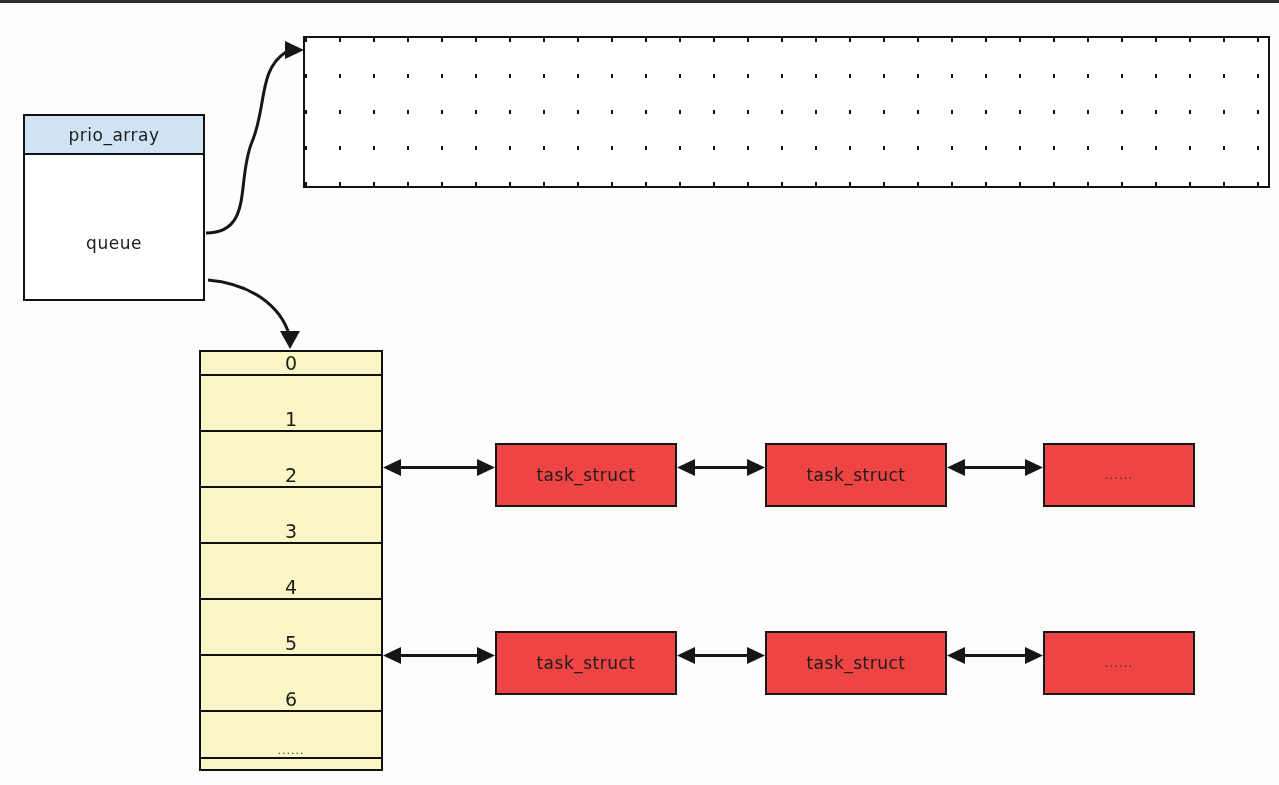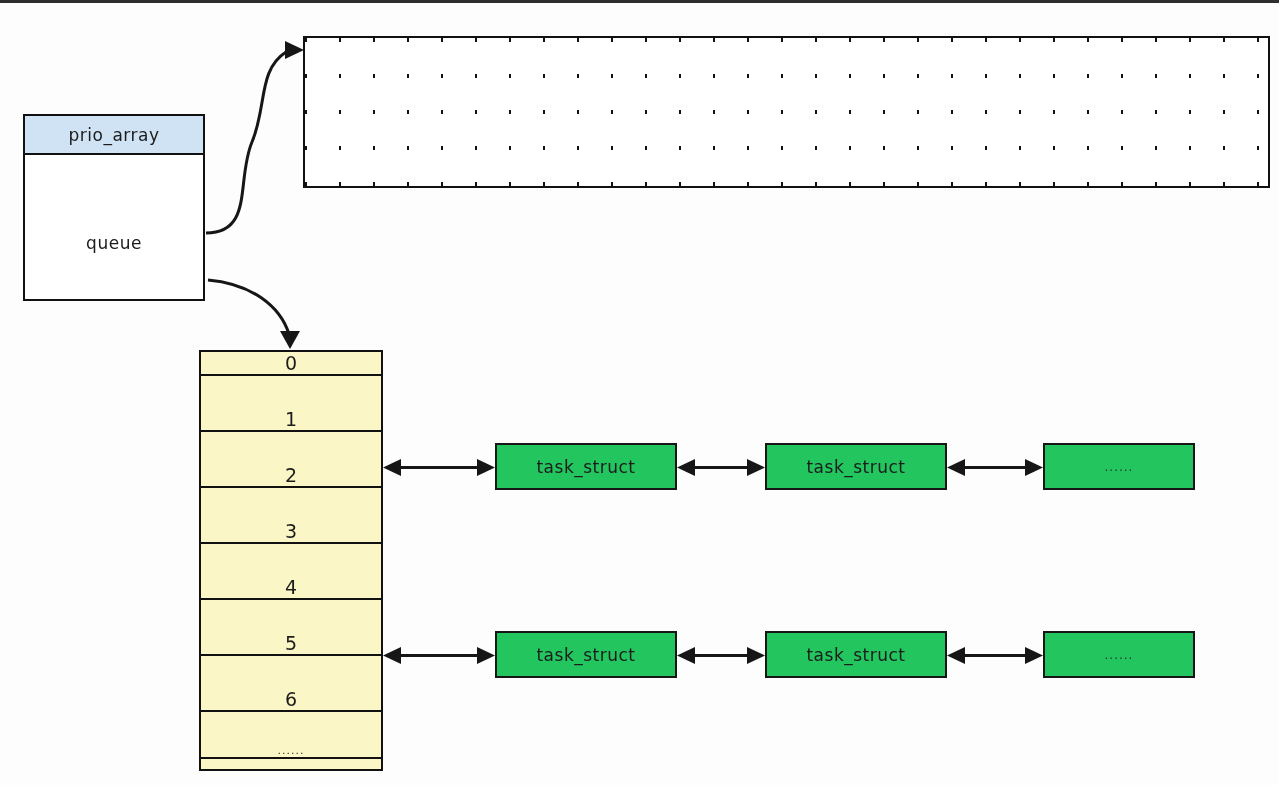--- a/index.html
+++ b/index.html
@@ -31,21 +31,21 @@
 
   
   .queue-array{left:199px;top:350px;width:184px;height:421px;
     border:2.5px solid #111;display:flex;flex-direction:column;background:#fbf6c5;}
   .queue-cell{flex:1;display:flex;align-items:center;justify-content:center;
     border-bottom:2.25px solid #111;font-size:19px;background:#fbf6c5;}
   .queue-cell:last-child{border-bottom:none;}
   .queue-cell.dots{font-size:11px;letter-spacing:1px;color:#333;}
 
   
-  .task-node{height:47px;border:2.75px solid #161616;background:#22c55e;
+  .task-node{height:64px;border:2.75px solid #161616;background:#ef4444;
     display:flex;align-items:center;justify-content:center;
     font-size:17px;letter-spacing:.5px;}
   .task-node.dots{font-size:12px;letter-spacing:1px;color:#333;}
 
   svg.overlay{position:absolute;left:0;top:0;width:1279px;height:785px;
     pointer-events:none;z-index:5;}
   .stroke{fill:none;stroke:#161616;stroke-width:3;}
   .fillhead{fill:#161616;stroke:none;}
 </style>
 </head>

